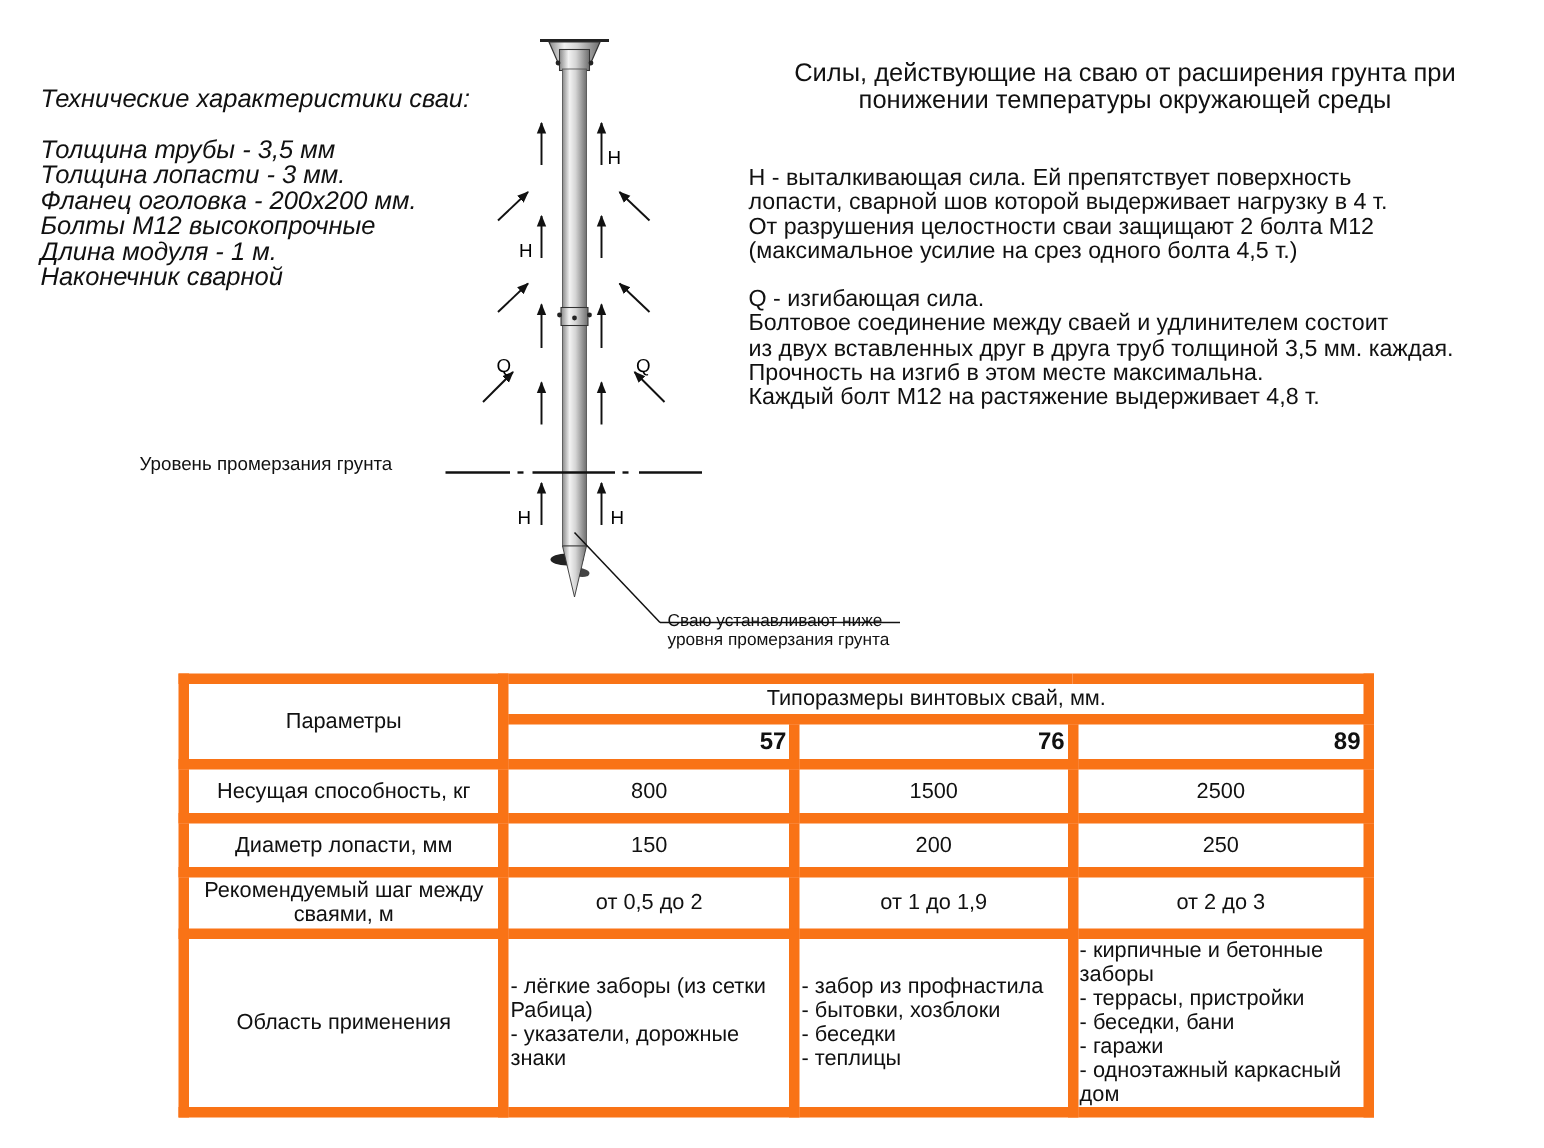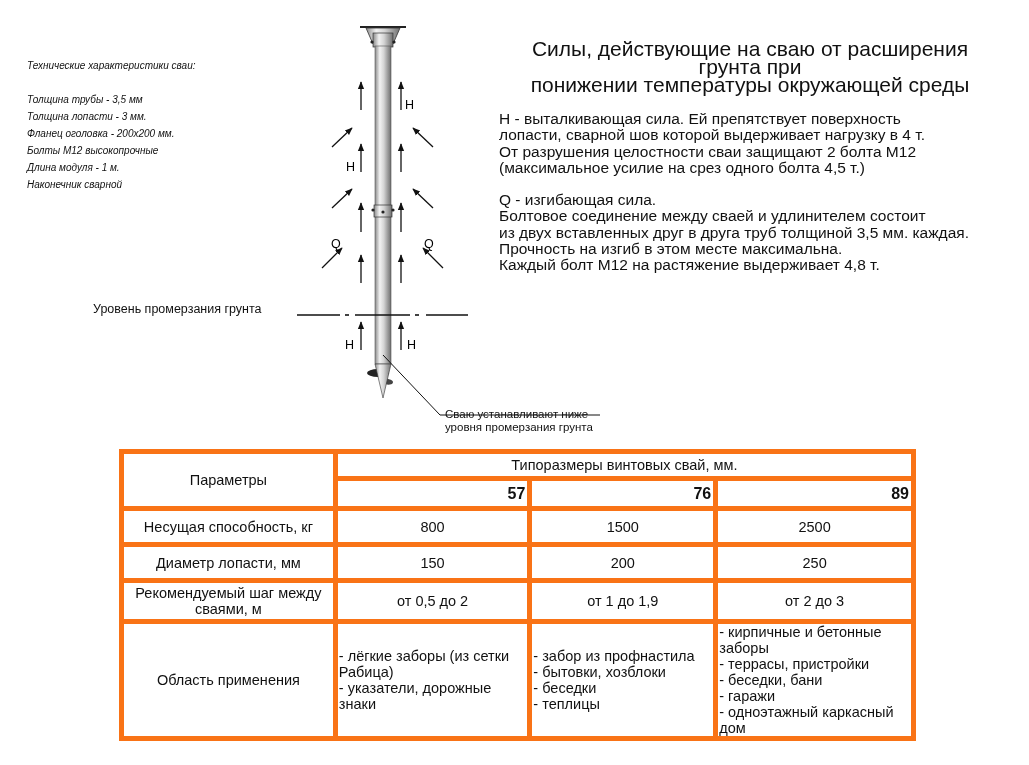--- a/index.html
+++ b/index.html
@@ -1,28 +1,28 @@
 <!DOCTYPE html>
 <html><head>
 <meta charset="utf-8">
 <style>
   html, body { margin:0; padding:0; background:#ffffff; }
   body { width:1029px; height:765px; position:relative; overflow:hidden; font-family:"Liberation Sans", sans-serif; color:#111; }
   .abs { position:absolute; }
-  #specs { left:27px; top:57px; font-style:italic; font-size:10px; line-height:17px; color:#111; }
+  #specs { left:27px; top:57px; font-style:italic; font-size:17px; line-height:17px; color:#111; }
   #specs .title { margin-bottom:17px; }
-  #forces-title { left:500px; top:40px; width:500px; text-align:center; font-size:21px; line-height:18px; }
+  #forces-title { left:500px; top:40px; width:500px; text-align:center; font-size:17px; line-height:18px; }
   #forces-desc { left:499px; top:111px; font-size:15.5px; line-height:16.3px; white-space:nowrap; }
   #forces-desc .gap { height:16px; }
   #diagram { left:0; top:0; width:1029px; height:440px; }
   #frost-label { left:93px; top:302px; font-size:12.5px; }
   #install-note { left:445px; top:392px; font-size:11.5px; line-height:13px;margin-top:16px; }
   .lbl { font-size:12.5px; }
   table#spec-table { position:absolute; left:119px; top:449px; width:797px; border-collapse:collapse; font-size:14.5px; }
-  #spec-table td { border:5px solid #f97316; text-align:center; vertical-align:middle; padding:0 2px; line-height:16px; }
+  #spec-table td { border:7px solid #f97316; text-align:center; vertical-align:middle; padding:0 2px; line-height:16px; }
   #spec-table td.left { text-align:left; padding:0 1px; }
   #spec-table .bold { font-weight:bold; font-size:16px;text-align:right; }
 </style>
 </head>
 <body>
 
 <div id="specs" class="abs">
   <div class="title">Технические характеристики сваи:</div>
   <div>Толщина трубы - 3,5 мм</div>
   <div>Толщина лопасти - 3 мм.</div>

